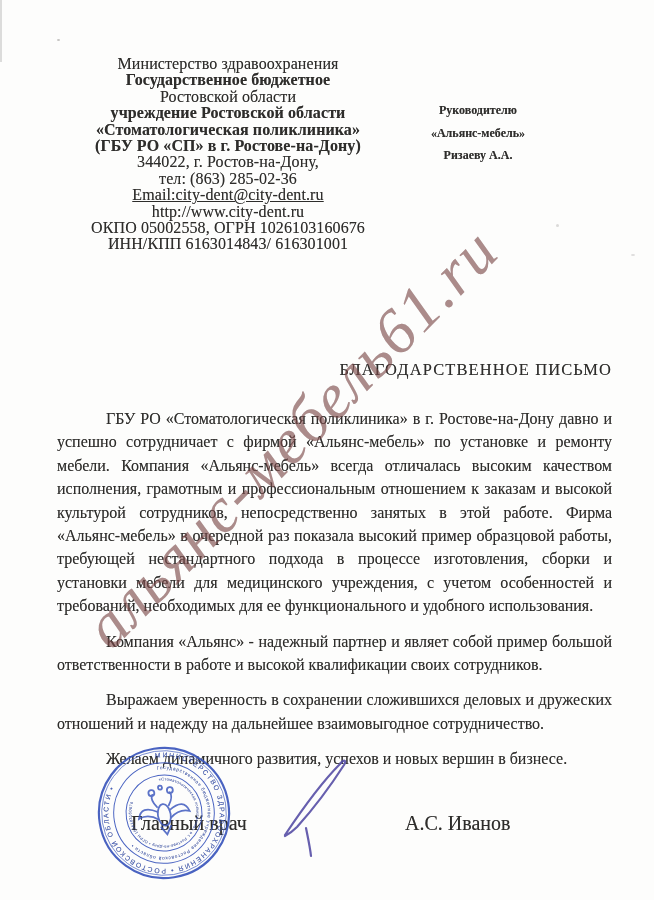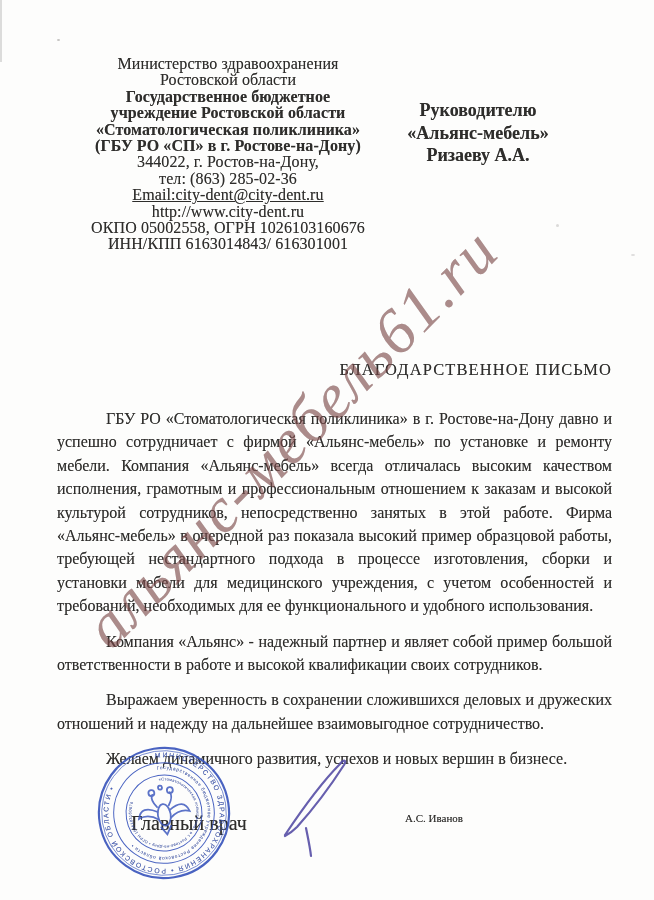--- a/index.html
+++ b/index.html
@@ -13,36 +13,36 @@
   
   .sender{
     position:absolute;left:58px;top:56px;width:340px;
     text-align:center;font-size:16px;line-height:16.4px;letter-spacing:.1px;
   }
   .s-line.b{font-weight:bold;}
   .s-line.u{text-decoration:underline;}
   
   .recipient{
     position:absolute;left:383px;top:99px;width:190px;
-    text-align:center;font-weight:bold;font-size:18px;line-height:22.5px;
+    text-align:center;font-weight:bold;font-size:12px;line-height:22.5px;
   }
   
   .title{
     position:absolute;left:57px;top:360px;width:555px;
     text-align:right;font-size:16.5px;letter-spacing:1.1px;
   }
   
   .body{
     position:absolute;left:57px;top:407px;width:555px;
     font-size:16px;line-height:23.4px;text-align:justify;
   }
   .body p{margin:0 0 12px 0;text-indent:49px;}
   
   .sig-left{position:absolute;left:131px;top:812px;font-size:20px;z-index:3;}
-  .sig-name{position:absolute;left:405px;top:812px;font-size:11px;}
+  .sig-name{position:absolute;left:405px;top:812px;font-size:20px;}
   
   .stamp{
     position:absolute;left:95px;top:744px;width:138px;height:138px;
     transform:rotate(-9deg);opacity:.92;z-index:4;
   }
   
   .signature{position:absolute;left:255px;top:743px;width:100px;height:122px;z-index:5;}
   
   .watermark{
     position:absolute;left:96px;top:600px;z-index:6;
@@ -65,22 +65,22 @@
 
   <div class="edge-line"></div>
   <div class="speck a"></div>
   <div class="speck b"></div>
   <div class="speck c"></div>
 
   <div class="watermark">альянс-мебель61.ru</div>
 
   <div class="sender">
     <div class="s-line">Министерство здравоохранения</div>
+    <div class="s-line b">Государственное бюджетное</div>
     <div class="s-line">Ростовской области</div>
-    <div class="s-line b">Государственное бюджетное</div>
     <div class="s-line b">учреждение Ростовской области</div>
     <div class="s-line b">«Стоматологическая поликлиника»</div>
     <div class="s-line b">(ГБУ РО «СП» в г. Ростове-на-Дону)</div>
     <div class="s-line">344022, г. Ростов-на-Дону,</div>
     <div class="s-line">тел: (863) 285-02-36</div>
     <div class="s-line u">Email:city-dent@city-dent.ru</div>
     <div class="s-line">http://www.city-dent.ru</div>
     <div class="s-line">ОКПО 05002558, ОГРН 1026103160676</div>
     <div class="s-line">ИНН/КПП 6163014843/ 616301001</div>
   </div>

